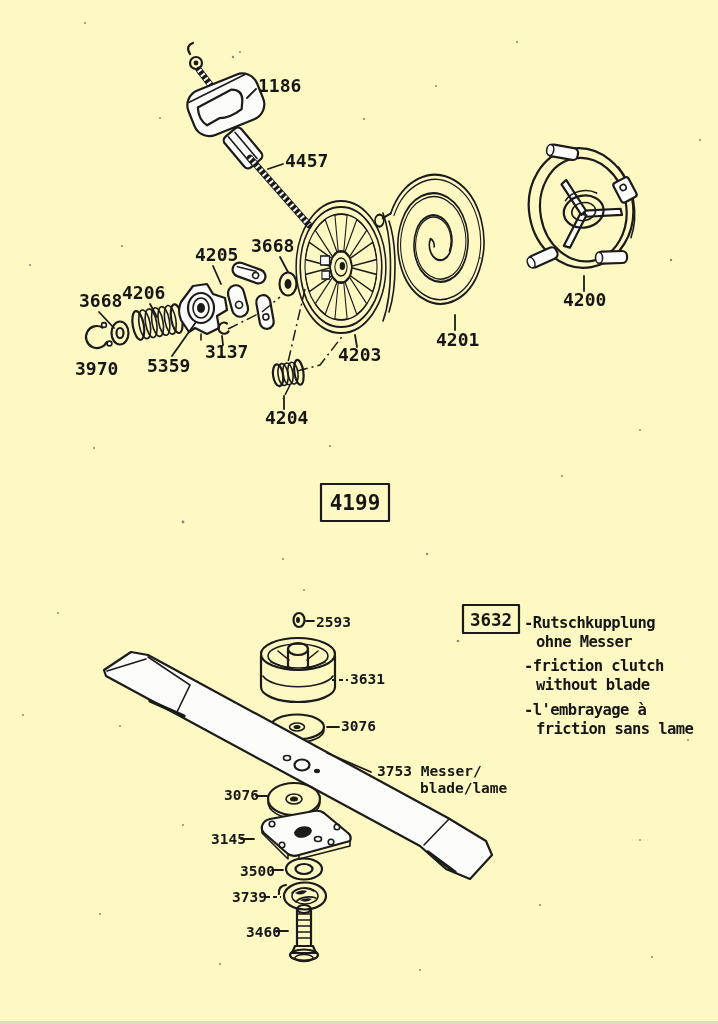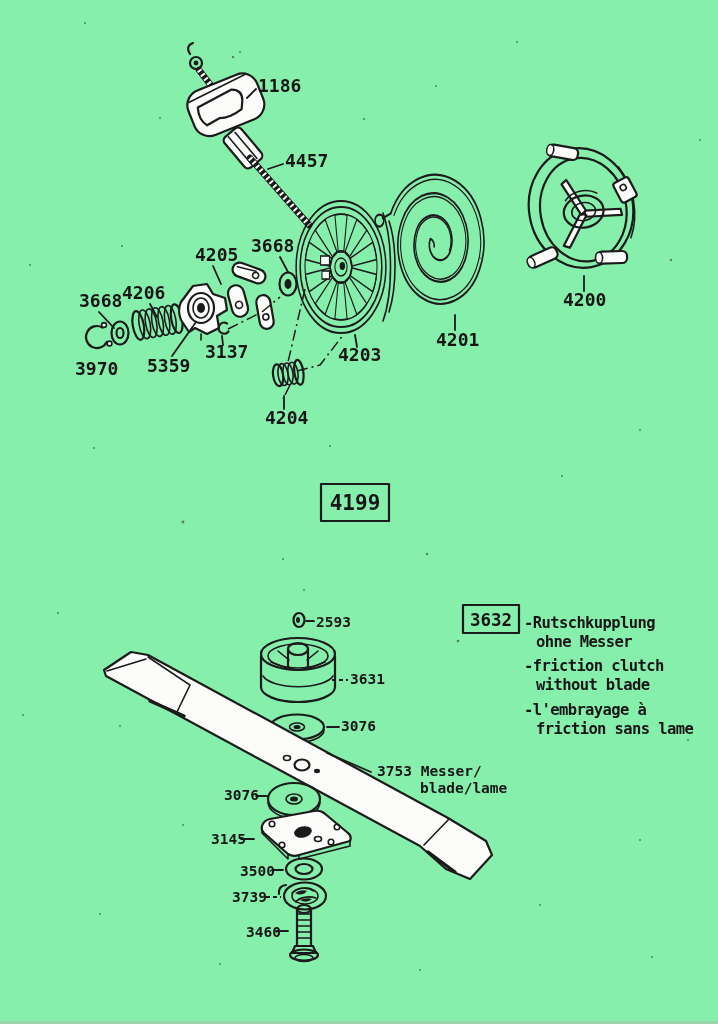--- a/index.html
+++ b/index.html
@@ -1,16 +1,16 @@
 <!DOCTYPE html>
 <html><head>
 <meta charset="utf-8">
 <style>
   html,body{margin:0;padding:0;background:#e8e8e6;}
-  .page{position:relative;width:718px;height:1024px;background:#86efac;overflow:hidden;
+  .page{position:relative;width:718px;height:1024px;background:#fef9c3;overflow:hidden;
         font-family:"DejaVu Sans Mono", monospace;}
   svg{position:absolute;inset:0;}
   .ln{stroke:#1b1b1b;stroke-width:2.2;fill:none;stroke-linecap:round;stroke-linejoin:round;}
   .ln-thin{stroke:#1b1b1b;stroke-width:1.6;fill:none;stroke-linecap:round;}
   .ln-thick{stroke:#1b1b1b;stroke-width:3.4;fill:none;stroke-linecap:round;}
   .fillw{fill:#fcfcfa;}
   .ink{fill:#1b1b1b;stroke:none;}
   .leader{stroke:#1b1b1b;stroke-width:1.8;fill:none;stroke-linecap:round;}
   .leader-dash{stroke:#1b1b1b;stroke-width:1.8;fill:none;stroke-dasharray:4 3;}
   .dd{stroke:#1b1b1b;stroke-width:1.5;fill:none;stroke-dasharray:11 4 2 4;}

